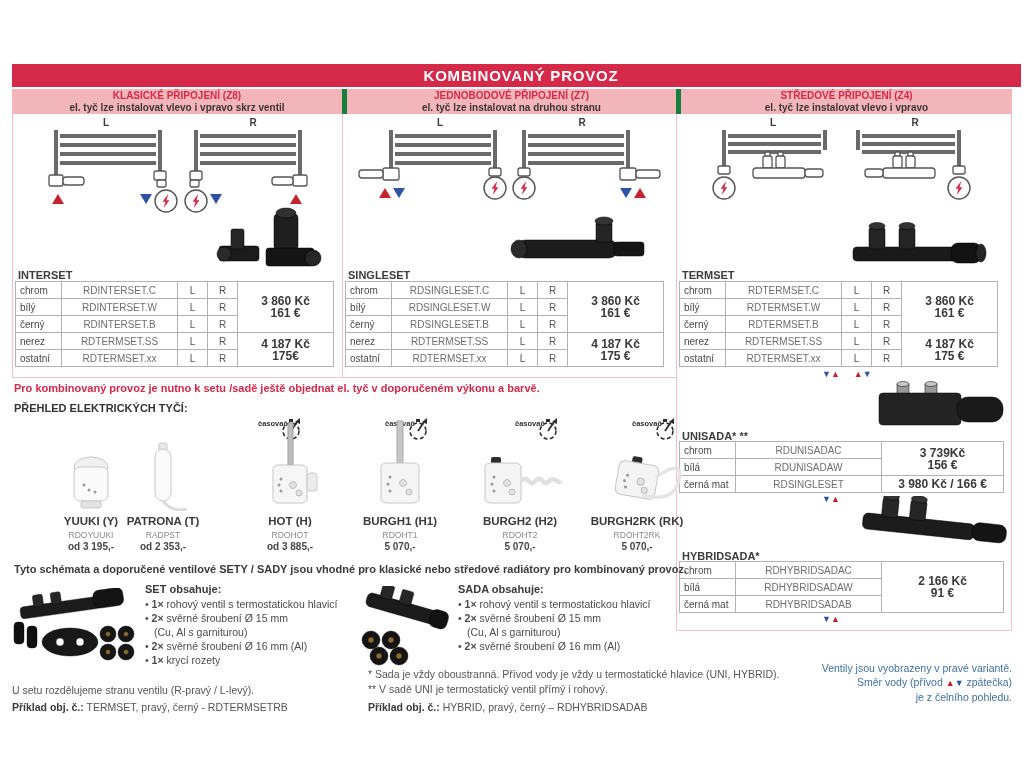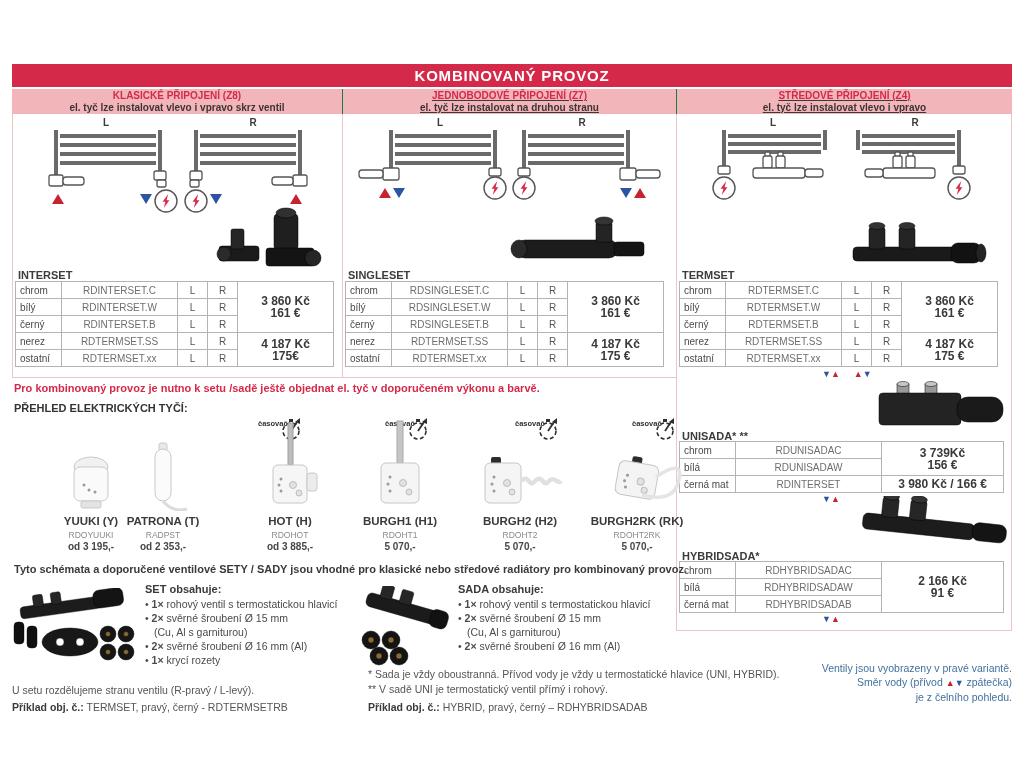--- a/index.html
+++ b/index.html
@@ -1,24 +1,24 @@
 <!DOCTYPE html>
 <html><head>
 <meta charset="utf-8">
 <style>
   html,body{margin:0;padding:0;background:#fff;}
   .page{position:relative;width:1024px;height:768px;background:#fff;overflow:hidden;
         font-family:"Liberation Sans",sans-serif;color:#3a3a3a;}
   .abs{position:absolute;}
   
   .title-bar{position:absolute;left:12px;top:64px;width:1000px;height:23px;background:#d5294a;
-             color:#fff;font-weight:bold;font-size:15px;line-height:23px;text-align:center;letter-spacing:.8px;}
+             color:#fff;font-weight:bold;font-size:15px;line-height:23px;text-align:center;letter-spacing:.8px;padding-left:9px;}
   .subhead-row{position:absolute;left:12px;top:89px;width:1000px;height:25px;display:flex;}
   .subcell{background:#f2b6ba;text-align:center;padding-top:1px;box-sizing:border-box;}
-  .subcell+.subcell{border-left:1px solid #15803d;text-decoration:underline;}
+  .subcell+.subcell{border-left:5px solid #15803d;}
   .subcell .t1{font-size:10px;font-weight:bold;color:#d5294a;line-height:12px;}
   .subcell .t2{font-size:10px;font-weight:bold;color:#3c3434;line-height:12px;}
   
   .colbox{position:absolute;top:114px;background:#fff;border:1px solid #efc4c8;border-top:none;box-sizing:border-box;}
   #col1{left:12px;width:331px;height:264px;}
   #col2{left:342px;width:335px;height:264px;}
   #col3{left:676px;width:336px;height:517px;}
   .diag{position:absolute;left:0;top:2px;}
   .dlab{font-size:10px;font-weight:bold;fill:#3a3a3a;text-anchor:middle;}
   .photo{position:absolute;}
@@ -398,21 +398,21 @@
         <td>chrom</td>
         <td class="code">RDUNISADAC</td>
         <td class="price" rowspan="2"><span>3 739Kč</span><br><span>156 €</span></td>
       </tr>
       <tr>
         <td>bílá</td>
         <td class="code">RDUNISADAW</td>
       </tr>
       <tr>
         <td>černá mat</td>
-        <td class="code">RDINTERSET</td>
+        <td class="code">RDSINGLESET</td>
         <td class="price">3 980 Kč / 166 €</td>
       </tr>
       </tbody>
     </table>
     <div class="flow" style="left:145px;top:380px">
       <span class="ar blue">▼</span><span class="ar red">▲</span>
     </div>
 
     <svg class="photo" style="left:178px;top:382px" width="158" height="54" viewBox="0 0 158 54">
       <g stroke="#000" stroke-width="0.5" transform="rotate(6 79 27)">

